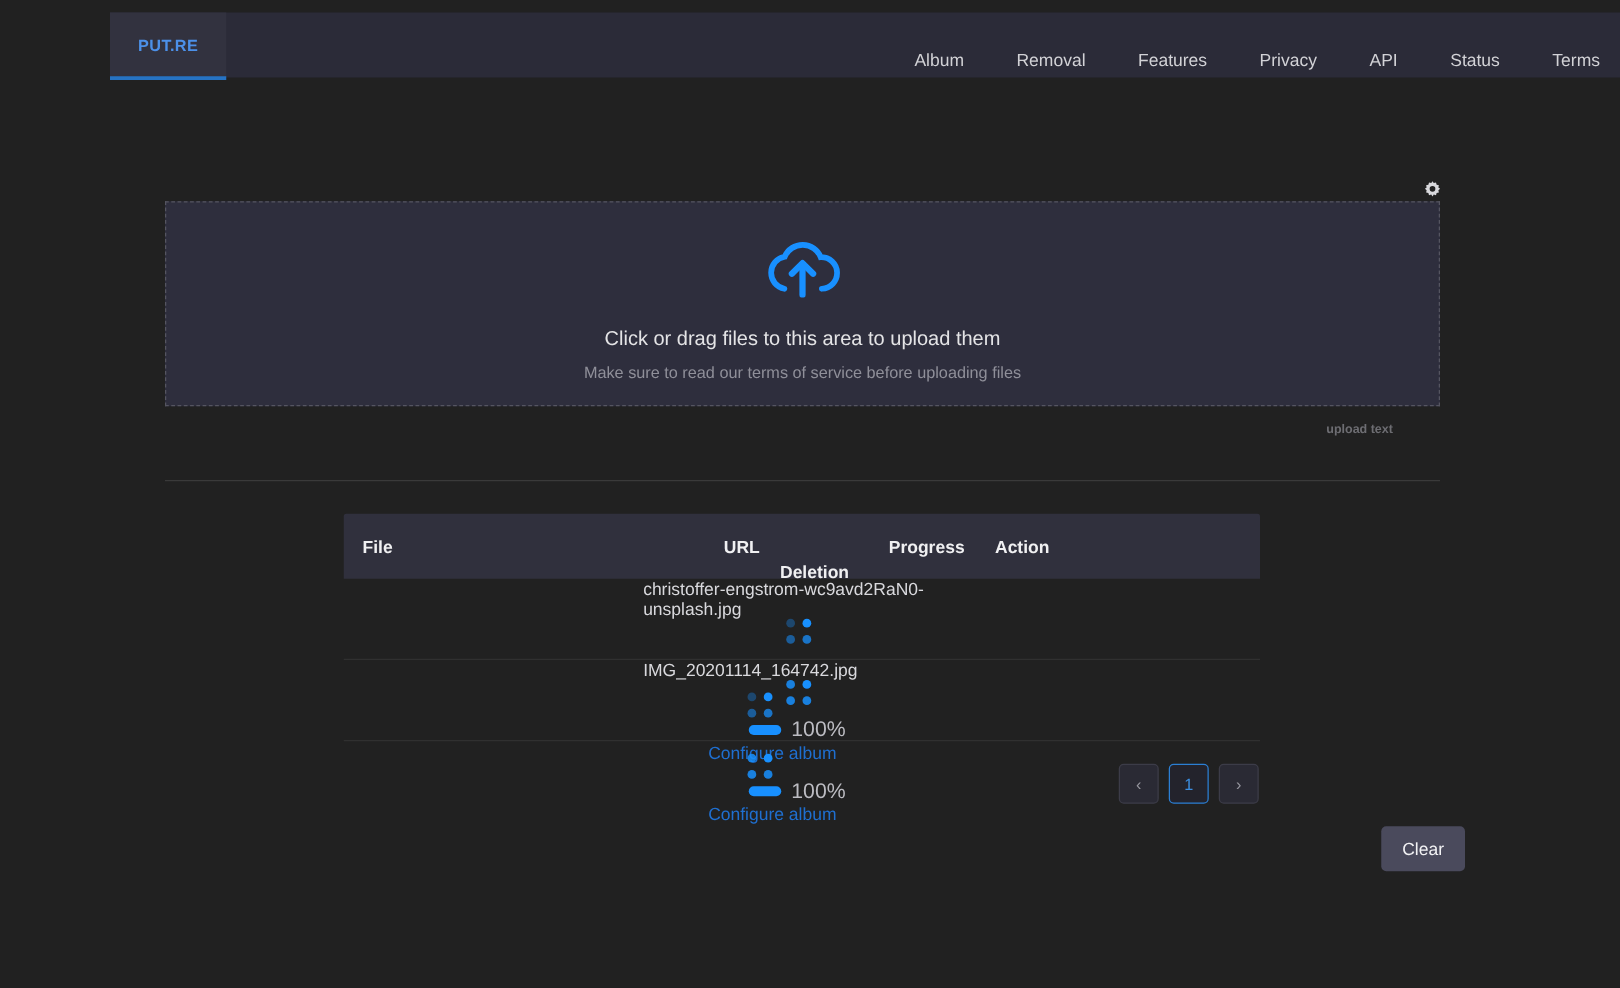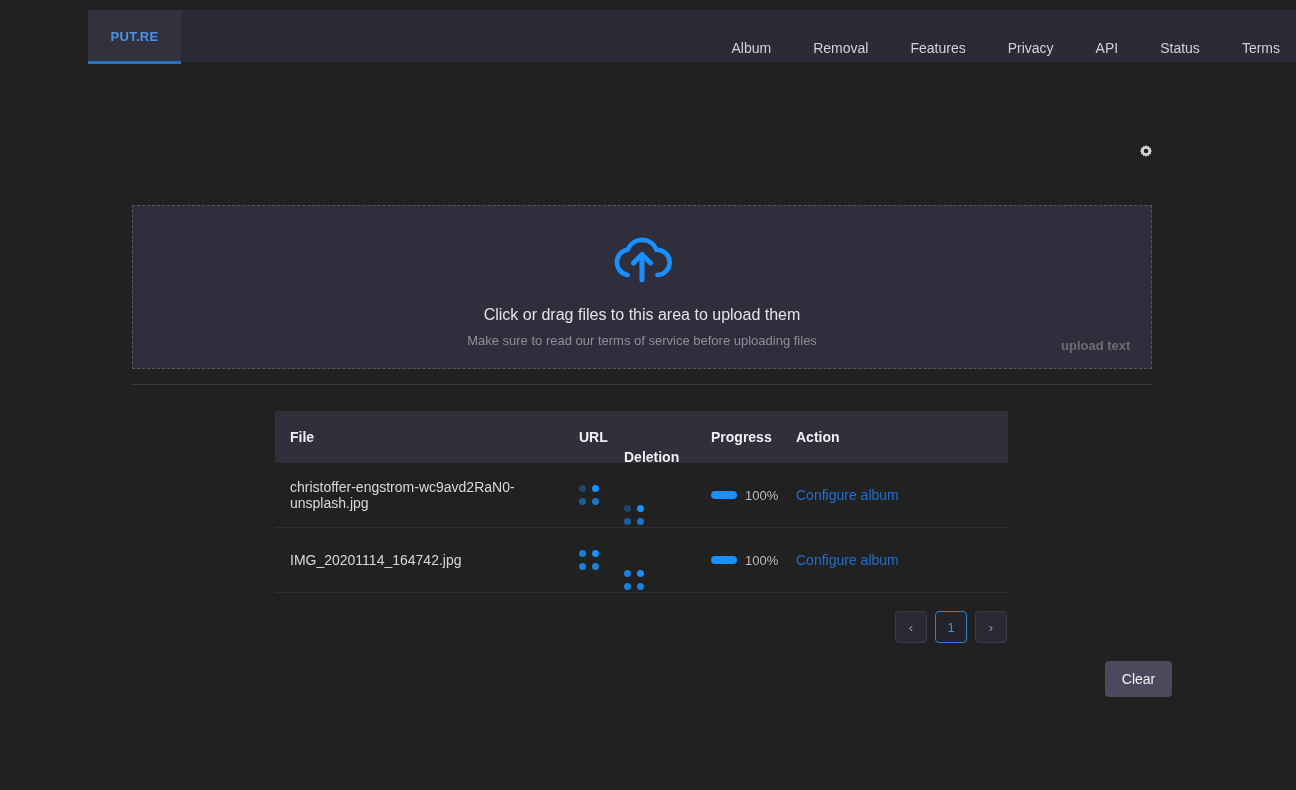--- a/index.html
+++ b/index.html
@@ -72,39 +72,38 @@
     position: absolute;
     left: 132px; top: 161px;
     width: 1020px; height: 164px;
     background: #2e2e3d;
     border: 1px dashed #555561;
     display: flex;
     flex-direction: column;
     align-items: center;
     justify-content: center;
     cursor: pointer;
-    margin-top: 44px;
   }
   .cloud-wrap { margin-top: 6px; margin-bottom: 20px; }
   .dz-title {
     color: #e4e4e6;
     font-size: 16px;
     margin-bottom: 9px;
   }
   .dz-hint {
     color: #8f8f99;
     font-size: 13px;
   }
 
   
   .upload-text-label {
     position: absolute;
     left: 1061px; top: 338px;
     color: #6d6d72;
-    font-size: 13px;
+    font-size: 10px;
     font-weight: bold;
   }
 
   
   .divider {
     position: absolute;
     left: 132px; top: 384px;
     width: 1020px; height: 1px;
     background: #3a3a3a;
   }
@@ -125,20 +124,21 @@
     border-radius: 2px 2px 0 0;
   }
   .t-head .cell {
     color: #f0f0f2;
     font-size: 14px;
     font-weight: bold;
   }
   .t-body-row {
     height: 65px;
     border-bottom: 1px solid #303030;
+    flex-direction: column;
   }
   .t-body-row .cell {
     color: #d9d9dd;
     font-size: 14px;
   }
   .c-file     { width: 284px; padding-left: 15px; }
   .c-url      { width: 45px; margin-left: 20px;  }
   .c-deletion { width: 87px; margin-top: 39px;  }
   .c-progress { width: 85px;  }
   .c-action   { width: 150px; }
@@ -173,21 +173,21 @@
     align-items: center;
     gap: 8px;
   }
   .progress-bar {
     width: 26px; height: 8px;
     border-radius: 99px;
     background: #1890ff;
   }
   .progress-pct {
     color: #bcbcc2;
-    font-size: 13px;
+    font-size: 17px;
   }
   .link {
     color: #1f6fd0;
     font-size: 14px;
     cursor: pointer;
   }
 
   
   .pagination {
     position: absolute;

